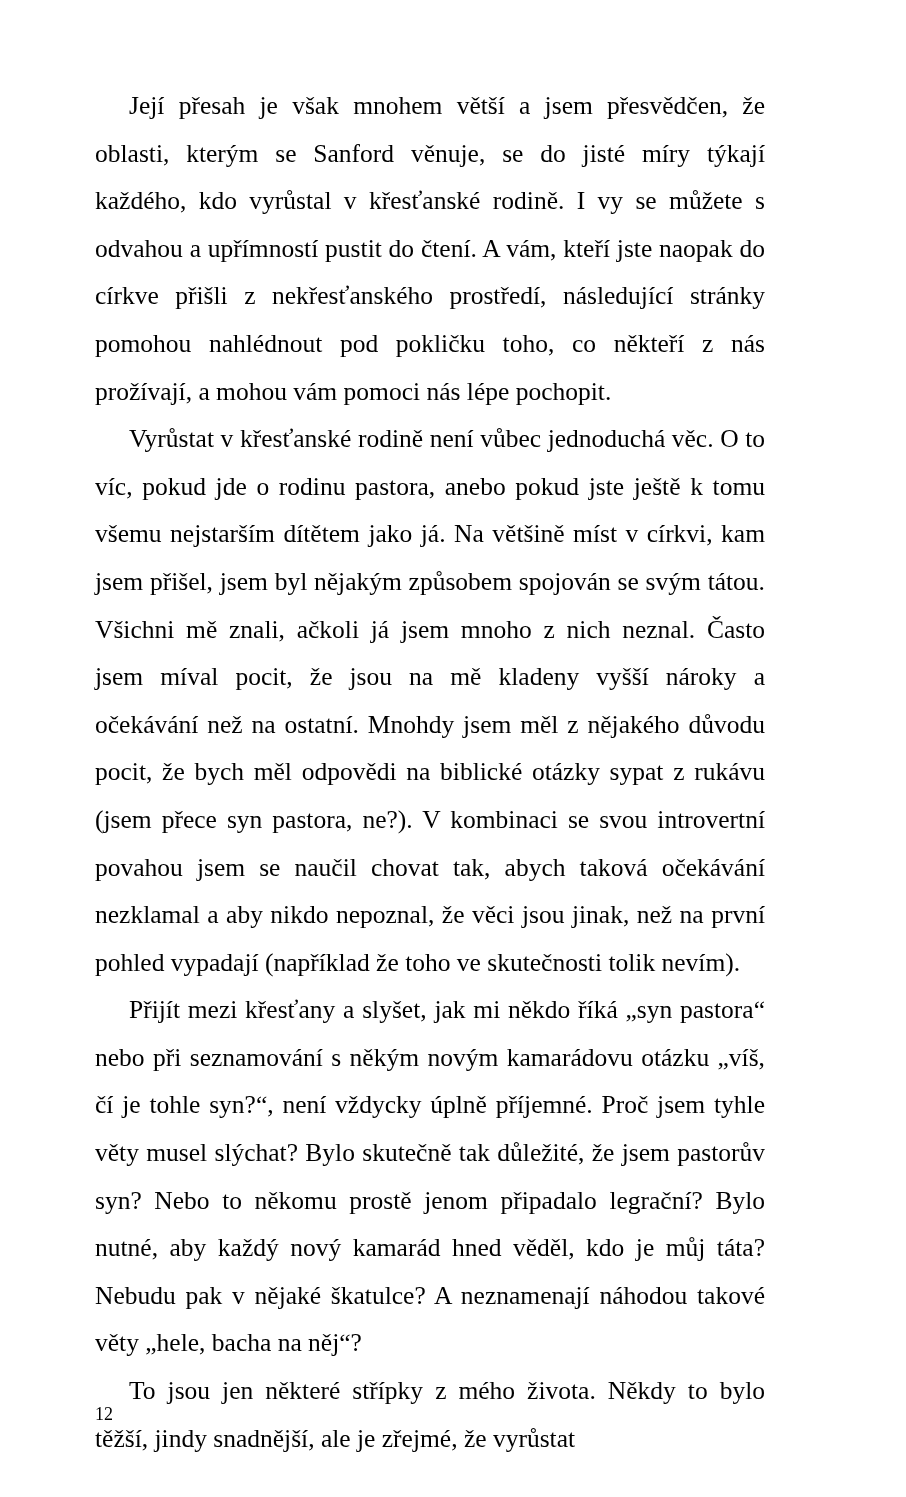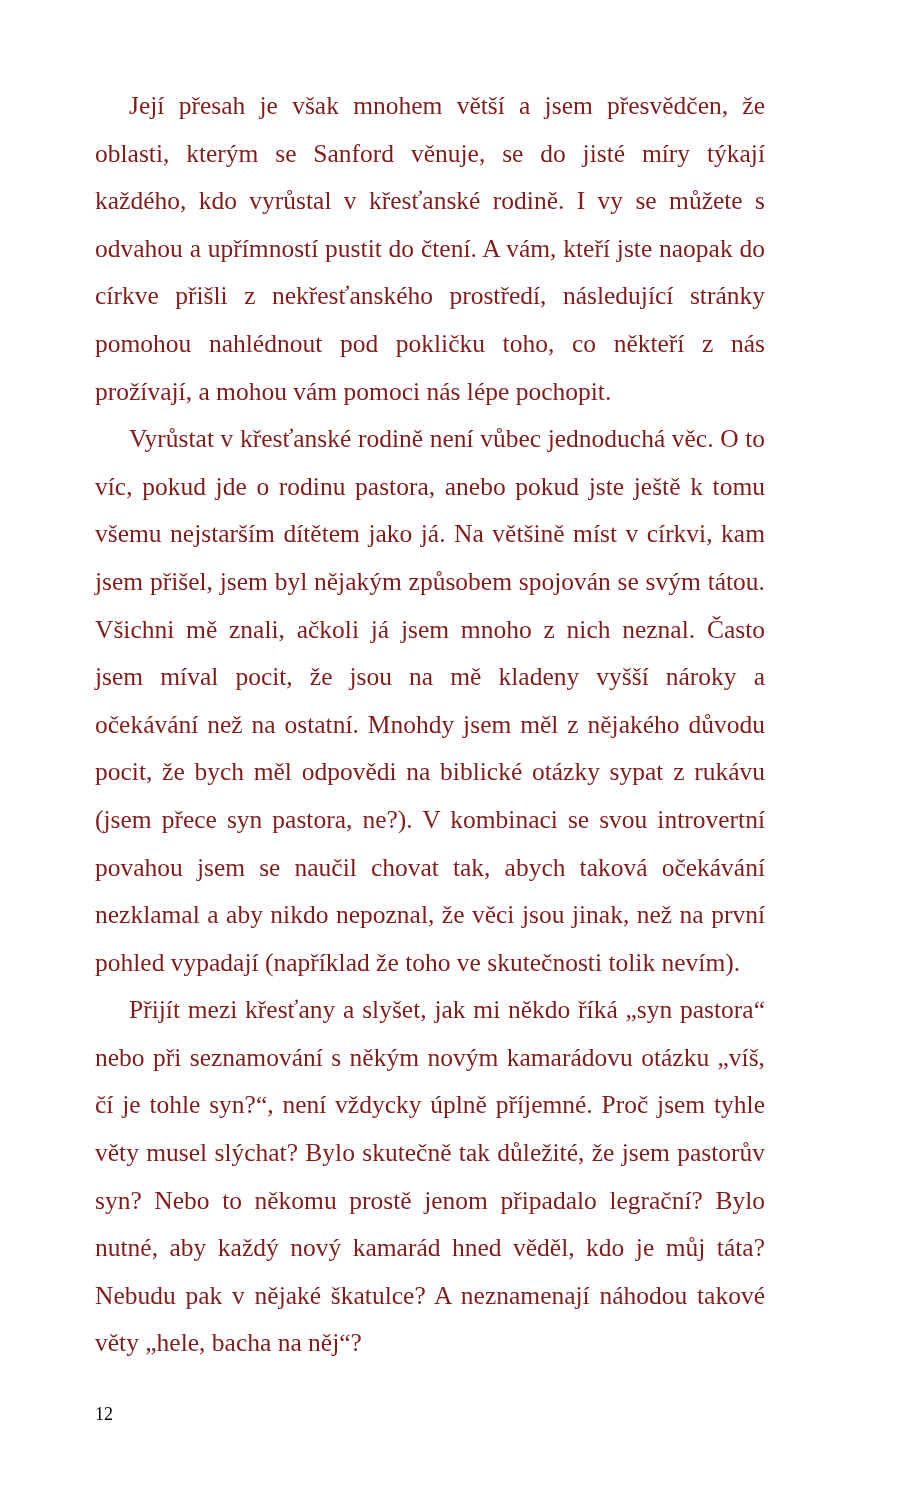--- a/index.html
+++ b/index.html
@@ -16,21 +16,21 @@
     overflow: hidden;
   }
   .text-block {
     position: absolute;
     left: 95px;
     top: 82px;
     width: 670px;
     font-family: "Liberation Serif", "DejaVu Serif", serif;
     font-size: 25.5px;
     line-height: 47.6px;
-    color: #7f1d1d;
+    color: #000000;
     text-align: justify;
     text-justify: inter-word;
     hyphens: manual;
   }
   .text-block p {
     margin: 0;
     text-indent: 34px;
   }
   .text-block p:last-child {
     
@@ -46,17 +46,18 @@
 </style>
 </head>
 <body>
 
 <div class="page">
 
   <div class="text-block">
     <p>Její přesah je však mnohem větší a jsem přesvědčen, že oblasti, kterým se Sanford věnuje, se do jisté míry týkají každého, kdo vyrůstal v křesťanské rodině. I vy se můžete s odvahou a upřímností pustit do čtení. A vám, kteří jste naopak do církve přišli z nekřesťanského prostředí, následující stránky pomohou nahlédnout pod pokličku toho, co někteří z nás prožívají, a mohou vám pomoci nás lépe pochopit.</p>
     <p>Vyrůstat v křesťanské rodině není vůbec jednoduchá věc. O to víc, pokud jde o rodinu pastora, anebo pokud jste ještě k tomu všemu nejstarším dítětem jako já. Na většině míst v církvi, kam jsem přišel, jsem byl nějakým způsobem spojován se svým tátou. Všichni mě znali, ačkoli já jsem mnoho z nich neznal. Často jsem míval pocit, že jsou na mě kladeny vyšší nároky a očekávání než na ostatní. Mnohdy jsem měl z nějakého důvodu pocit, že bych měl odpovědi na biblické otázky sypat z rukávu (jsem přece syn pastora, ne?). V kombinaci se svou introvertní povahou jsem se naučil chovat tak, abych taková očekávání nezklamal a aby nikdo nepoznal, že věci jsou jinak, než na první pohled vypadají (například že toho ve skutečnosti tolik nevím).</p>
     <p>Přijít mezi křesťany a slyšet, jak mi někdo říká „syn pastora“ nebo při seznamování s někým novým kamarádovu otázku „víš, čí je tohle syn?“, není vždycky úplně příjemné. Proč jsem tyhle věty musel slýchat? Bylo skutečně tak důležité, že jsem pastorův syn? Nebo to někomu prostě jenom připadalo legrační? Bylo nutné, aby každý nový kamarád hned věděl, kdo je můj táta? Nebudu pak v nějaké škatulce? A neznamenají náhodou takové věty „hele, bacha na něj“?</p>
+    <p>To jsou jen některé střípky z mého života. Někdy to bylo těžší, jindy snadnější, ale je zřejmé, že vyrůstat</p>
   </div>
 
   <div class="page-number">12</div>
 
 </div>
 
 </body></html>

